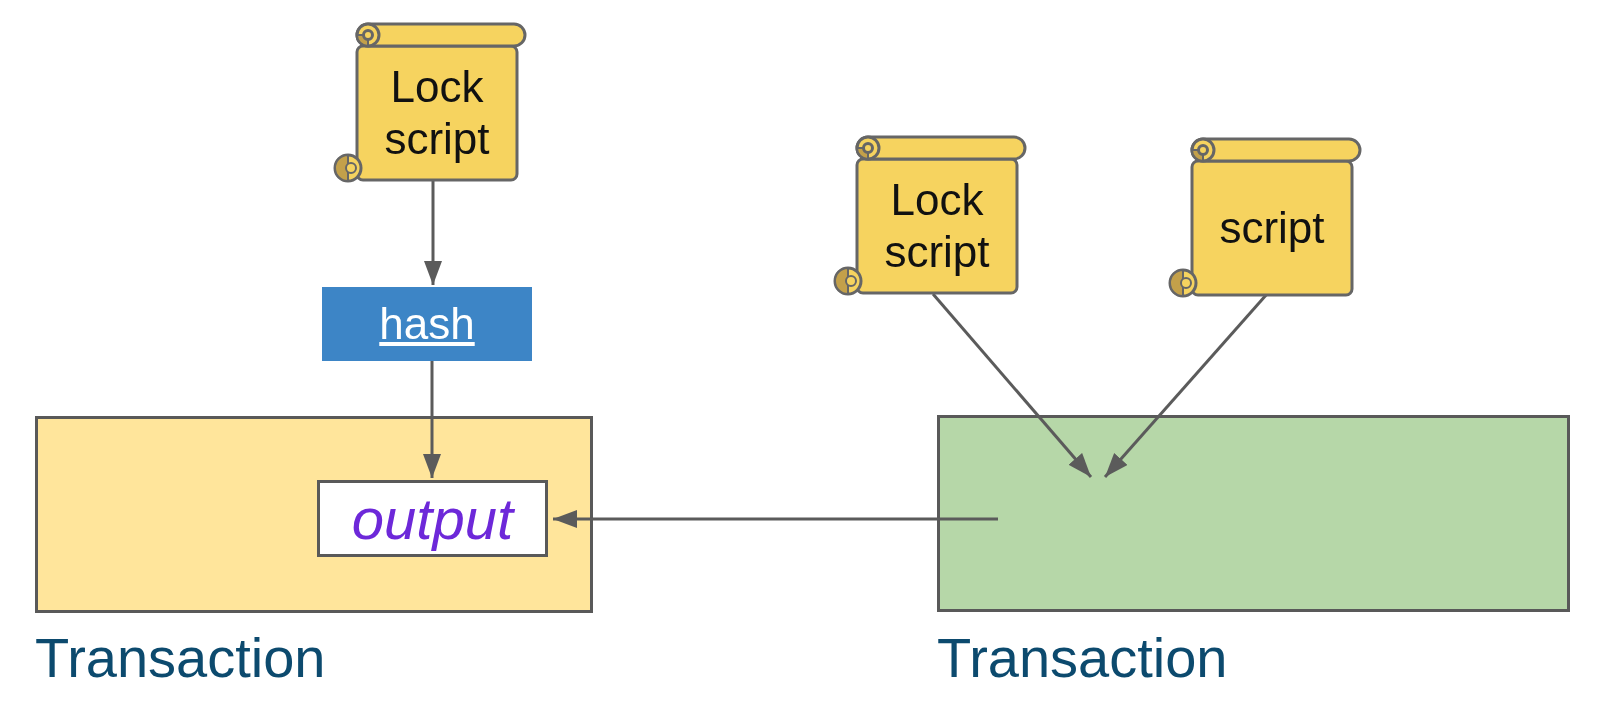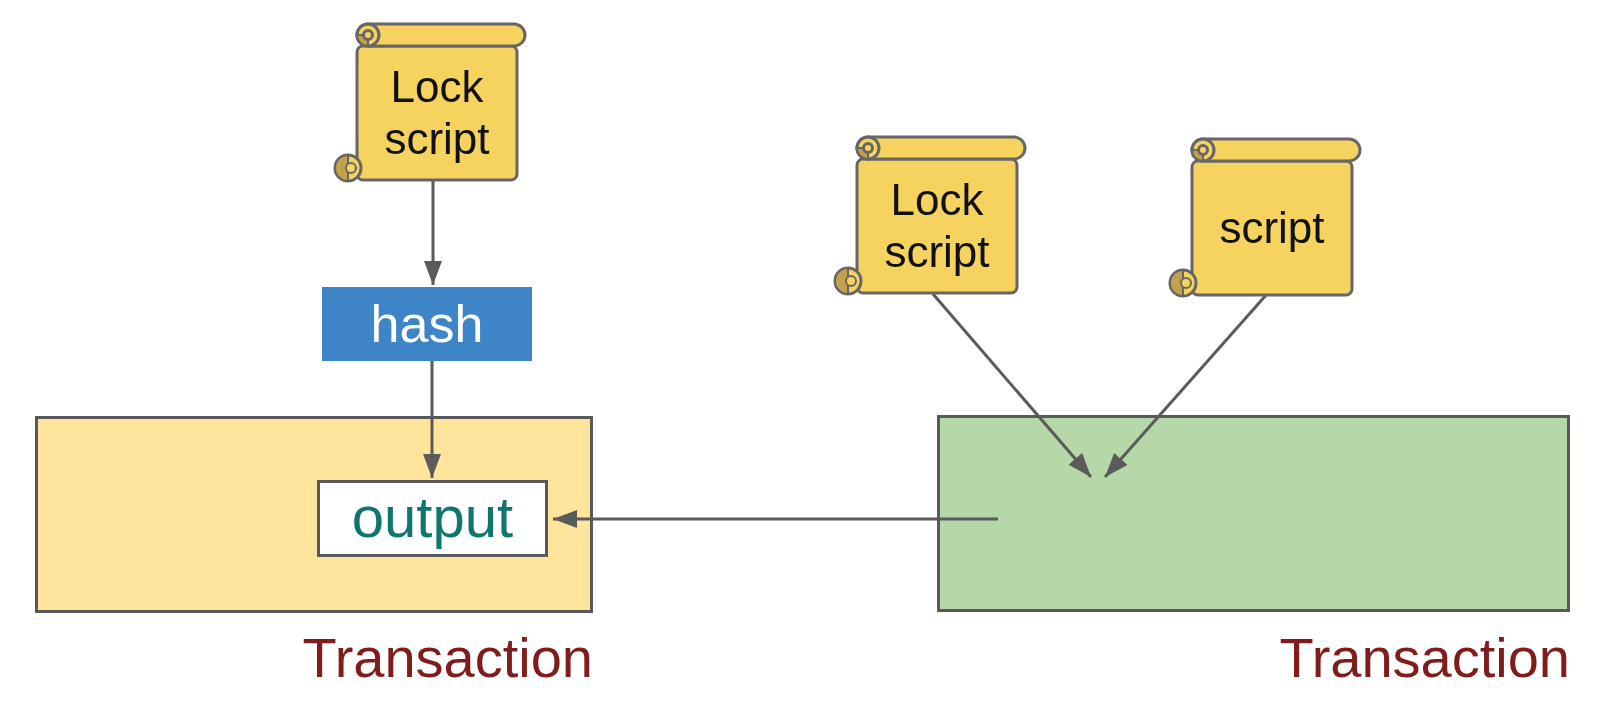--- a/index.html
+++ b/index.html
@@ -23,47 +23,50 @@
   .tx-left  { left: 35px;  top: 416px; width: 558px; height: 197px; background: #FFE59B; }
   .tx-right { left: 937px; top: 415px; width: 633px; height: 197px; background: #B6D7A8; }
 
   
   .node-box {
     position: absolute;
     background: #ffffff;
     border: 3px solid #595959;
     box-sizing: border-box;
     display: flex;
+    align-items: center;
     justify-content: center;
     font-size: 58px;
-    color: #0f766e;
+    color: #6d28d9;
     z-index: 10;
+    font-style: italic;
   }
   .node-output { left: 317px; top: 480px; width: 231px; height: 77px; }
   .node-input  { left: 998px; top: 480px; width: 197px; height: 77px; }
 
   
   .hash-box {
     position: absolute;
     left: 322px; top: 287px; width: 210px; height: 74px;
     background: #3D85C6;
     display: flex; align-items: center; justify-content: center;
-    color: #ffffff; font-size: 52px;
+    color: #ffffff; font-size: 44px;
     z-index: 10;
+    text-decoration: underline;
   }
 
   
   .tx-caption {
     position: absolute;
     top: 626px;
     height: 64px;
     line-height: 64px;
-    text-align: right;
+    text-align: left;
     font-size: 56px;
-    color: #7f1d1d;
+    color: #0c4a6e;
     z-index: 10;
   }
   .cap-left  { left: 35px;  width: 558px; }
   .cap-right { left: 937px; width: 633px; }
 
   
   .scroll-svg { position: absolute; width: 196px; height: 164px; z-index: 10; }
   .scroll-a { left: 333px;  top: 22px;  }
   .scroll-b { left: 833px;  top: 135px; }
   .scroll-c { left: 1168px; top: 137px; }

